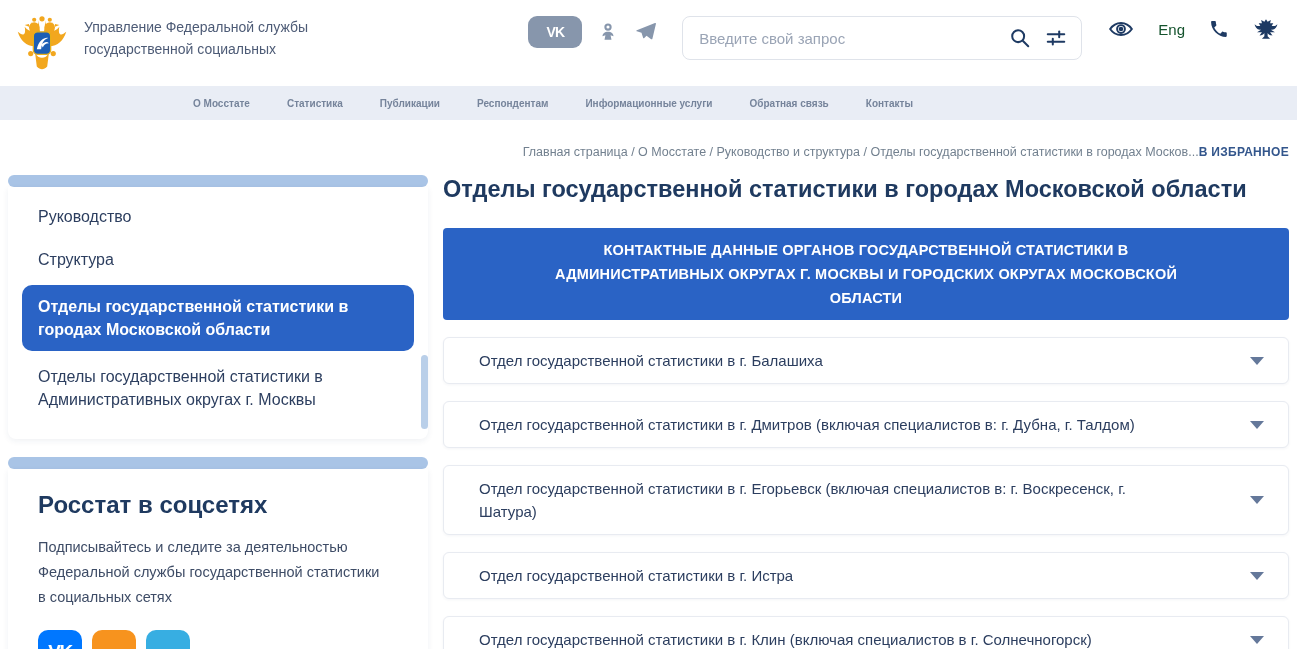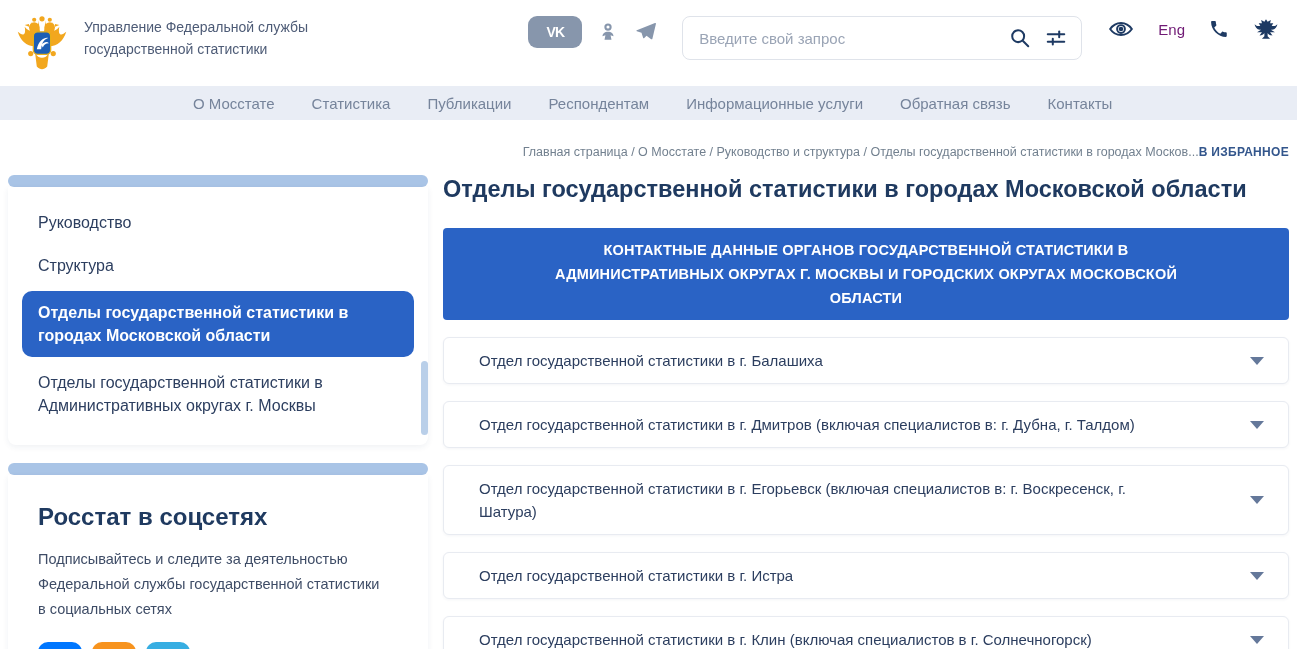--- a/index.html
+++ b/index.html
@@ -23,37 +23,37 @@
     color:#fff;display:flex;align-items:center;justify-content:center;
     font-weight:800;font-size:14px;letter-spacing:-1px;}
   .gicon{color:var(--icon-gray);display:flex;align-items:center;}
   .search-box{width:400px;height:44px;border:1px solid #dfe3ea;border-radius:8px;
     display:flex;align-items:center;padding:0 14px;gap:14px;background:#fff;margin-right:26px;}
   .search-box input{flex:1;border:none;outline:none;font-size:15px;color:#c2410c;
     font-family:inherit;background:transparent;}
   .search-box input::placeholder{color:#9aa4b5;}
   .nicon{color:#1e3a63;display:flex;align-items:center;}
   .hdr-right{display:flex;align-items:center;gap:24px;margin-right:8px;}
-  .lang{font-size:15px;color:#701a75;cursor:pointer;}
+  .lang{font-size:15px;color:#14532d;cursor:pointer;}
   
   .navbar{height:34px;background:var(--navbg);display:flex;align-items:center;
     padding-left:193px;gap:37px;}
-  .nav-item{font-size:15px;font-weight:400;color:var(--muted);cursor:pointer;white-space:nowrap;}
+  .nav-item{font-size:10px;font-weight:700;color:var(--muted);cursor:pointer;white-space:nowrap;}
   
   .crumb-row{display:flex;justify-content:flex-end;align-items:center;
     margin:25px 8px 0 8px;}
   .breadcrumb{font-size:12.5px;color:var(--crumb);}
   .favorite{font-size:12px;font-weight:700;color:var(--fav);letter-spacing:.3px;cursor:pointer;}
   
   .content{display:flex;gap:15px;padding:0 8px;margin-top:16px;align-items:flex-start;}
   .sidebar{width:420px;flex:none;}
   .side-card{position:relative;margin-bottom:18px;}
   .side-strip{height:12px;background:var(--strip);border-radius:7px;}
   .side-body{background:#fff;border-radius:0 0 8px 8px;
-    box-shadow:0 2px 6px rgba(30,58,99,.07);padding:14px 14px 18px 14px;position:relative;}
+    box-shadow:0 2px 6px rgba(30,58,99,.07);padding:8px 14px 18px 14px;position:relative;}
   .side-item{font-size:16px;line-height:23px;color:var(--text);padding:10px 16px;cursor:pointer;}
   .side-item.active{background:var(--accent);color:#fff;font-weight:700;border-radius:10px;
     margin:4px 0;}
   .side-scroll{position:absolute;right:0;bottom:10px;width:7px;height:74px;
     border-radius:4px;background:#b9cfe9;}
   .soc-title{font-size:24px;font-weight:700;color:var(--navy);margin:14px 0 16px;padding-left:16px;}
   .soc-desc{font-size:14.5px;line-height:25px;color:#3e4c66;padding-left:16px;width:360px;}
   .soc-row{display:flex;gap:10px;padding-left:16px;margin-top:20px;}
   .soc-tile{width:44px;height:44px;border-radius:10px;display:flex;align-items:center;
     justify-content:center;color:#fff;cursor:pointer;}
@@ -93,21 +93,21 @@
       <path d="M22 42 C26 50 34 50 38 42 L36 58 C32 62 28 62 24 58 Z"></path>
       <circle cx="17" cy="43" r="3"></circle>
         <circle cx="43" cy="43" r="3"></circle>
     </g>
     <rect x="20" y="18" width="20" height="26" rx="5" fill="#1d5fb5" stroke="#e8b019" stroke-width="1.5"></rect>
     <path d="M24 38 C26 28 33 24 37 25 C32 27 30 30 29 38 Z" fill="#fff"></path>
     <path d="M29 33 C33 29 36 29 38 31 C34 31 32 33 31 36 Z" fill="#fff"></path>
   </svg>
   <div class="org-name">
     <div>Управление Федеральной службы</div>
-    <div>государственной статистики</div>
+    <div>государственной социальных</div>
   </div>
 
   <div class="hdr-socials">
     <div class="vk-tile-sm">VK</div>
     <span class="gicon">
       <svg width="22" height="22" viewBox="0 0 24 24" fill="currentColor">
         <path d="M12 2.6a4 4 0 1 0 0 8 4 4 0 0 0 0-8zm0 2.3a1.7 1.7 0 1 1 0 3.4 1.7 1.7 0 0 1 0-3.4z"></path>
         <path d="M12 11.6c-3.6 0-6 2.2-6 5l3.2-1-1 4.8h7.6l-1-4.8 3.2 1c0-2.8-2.4-5-6-5z"></path>
       </svg>
     </span>

